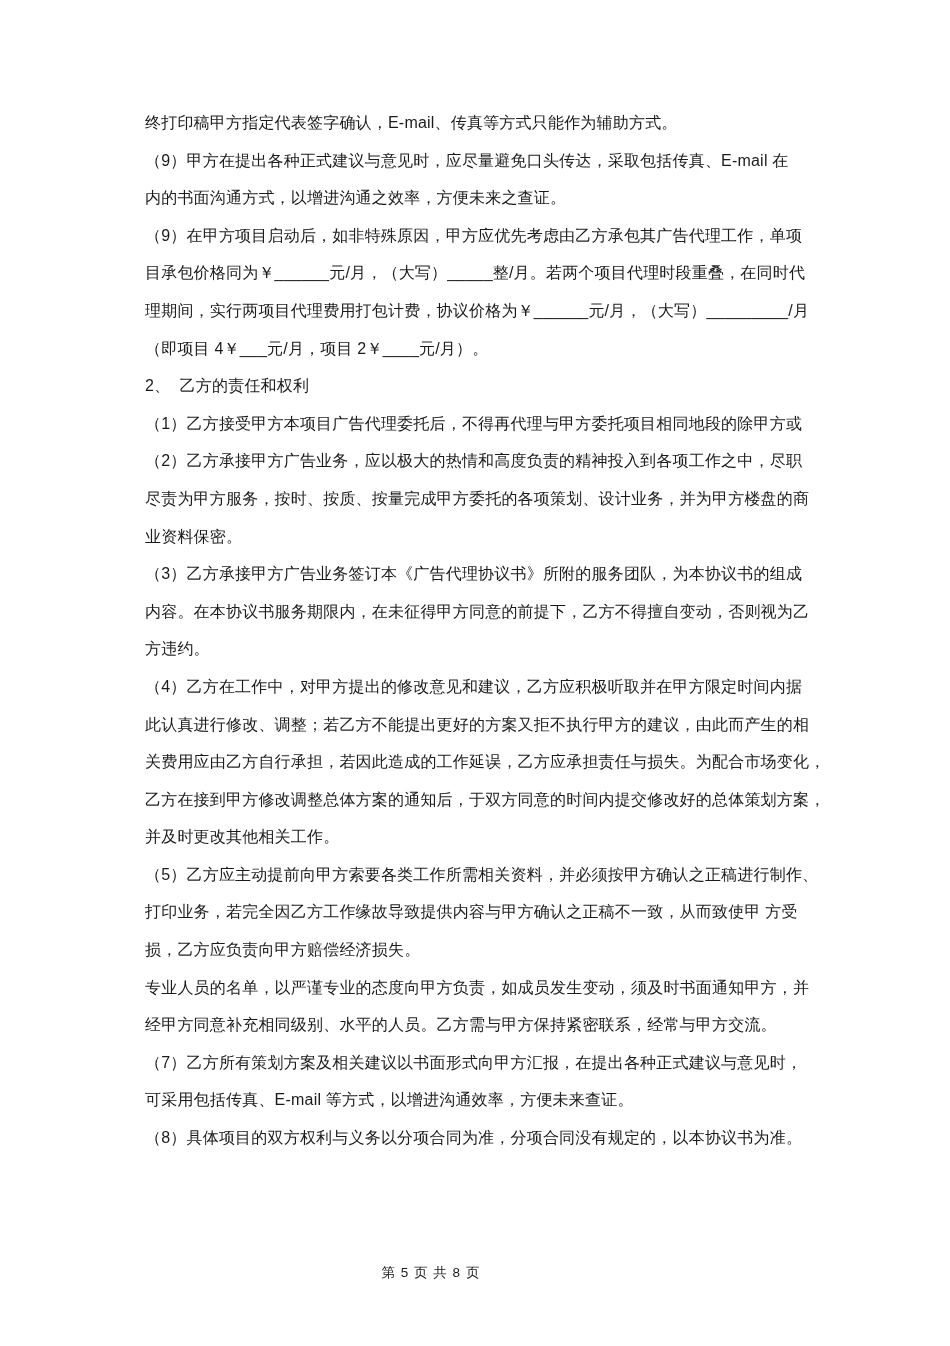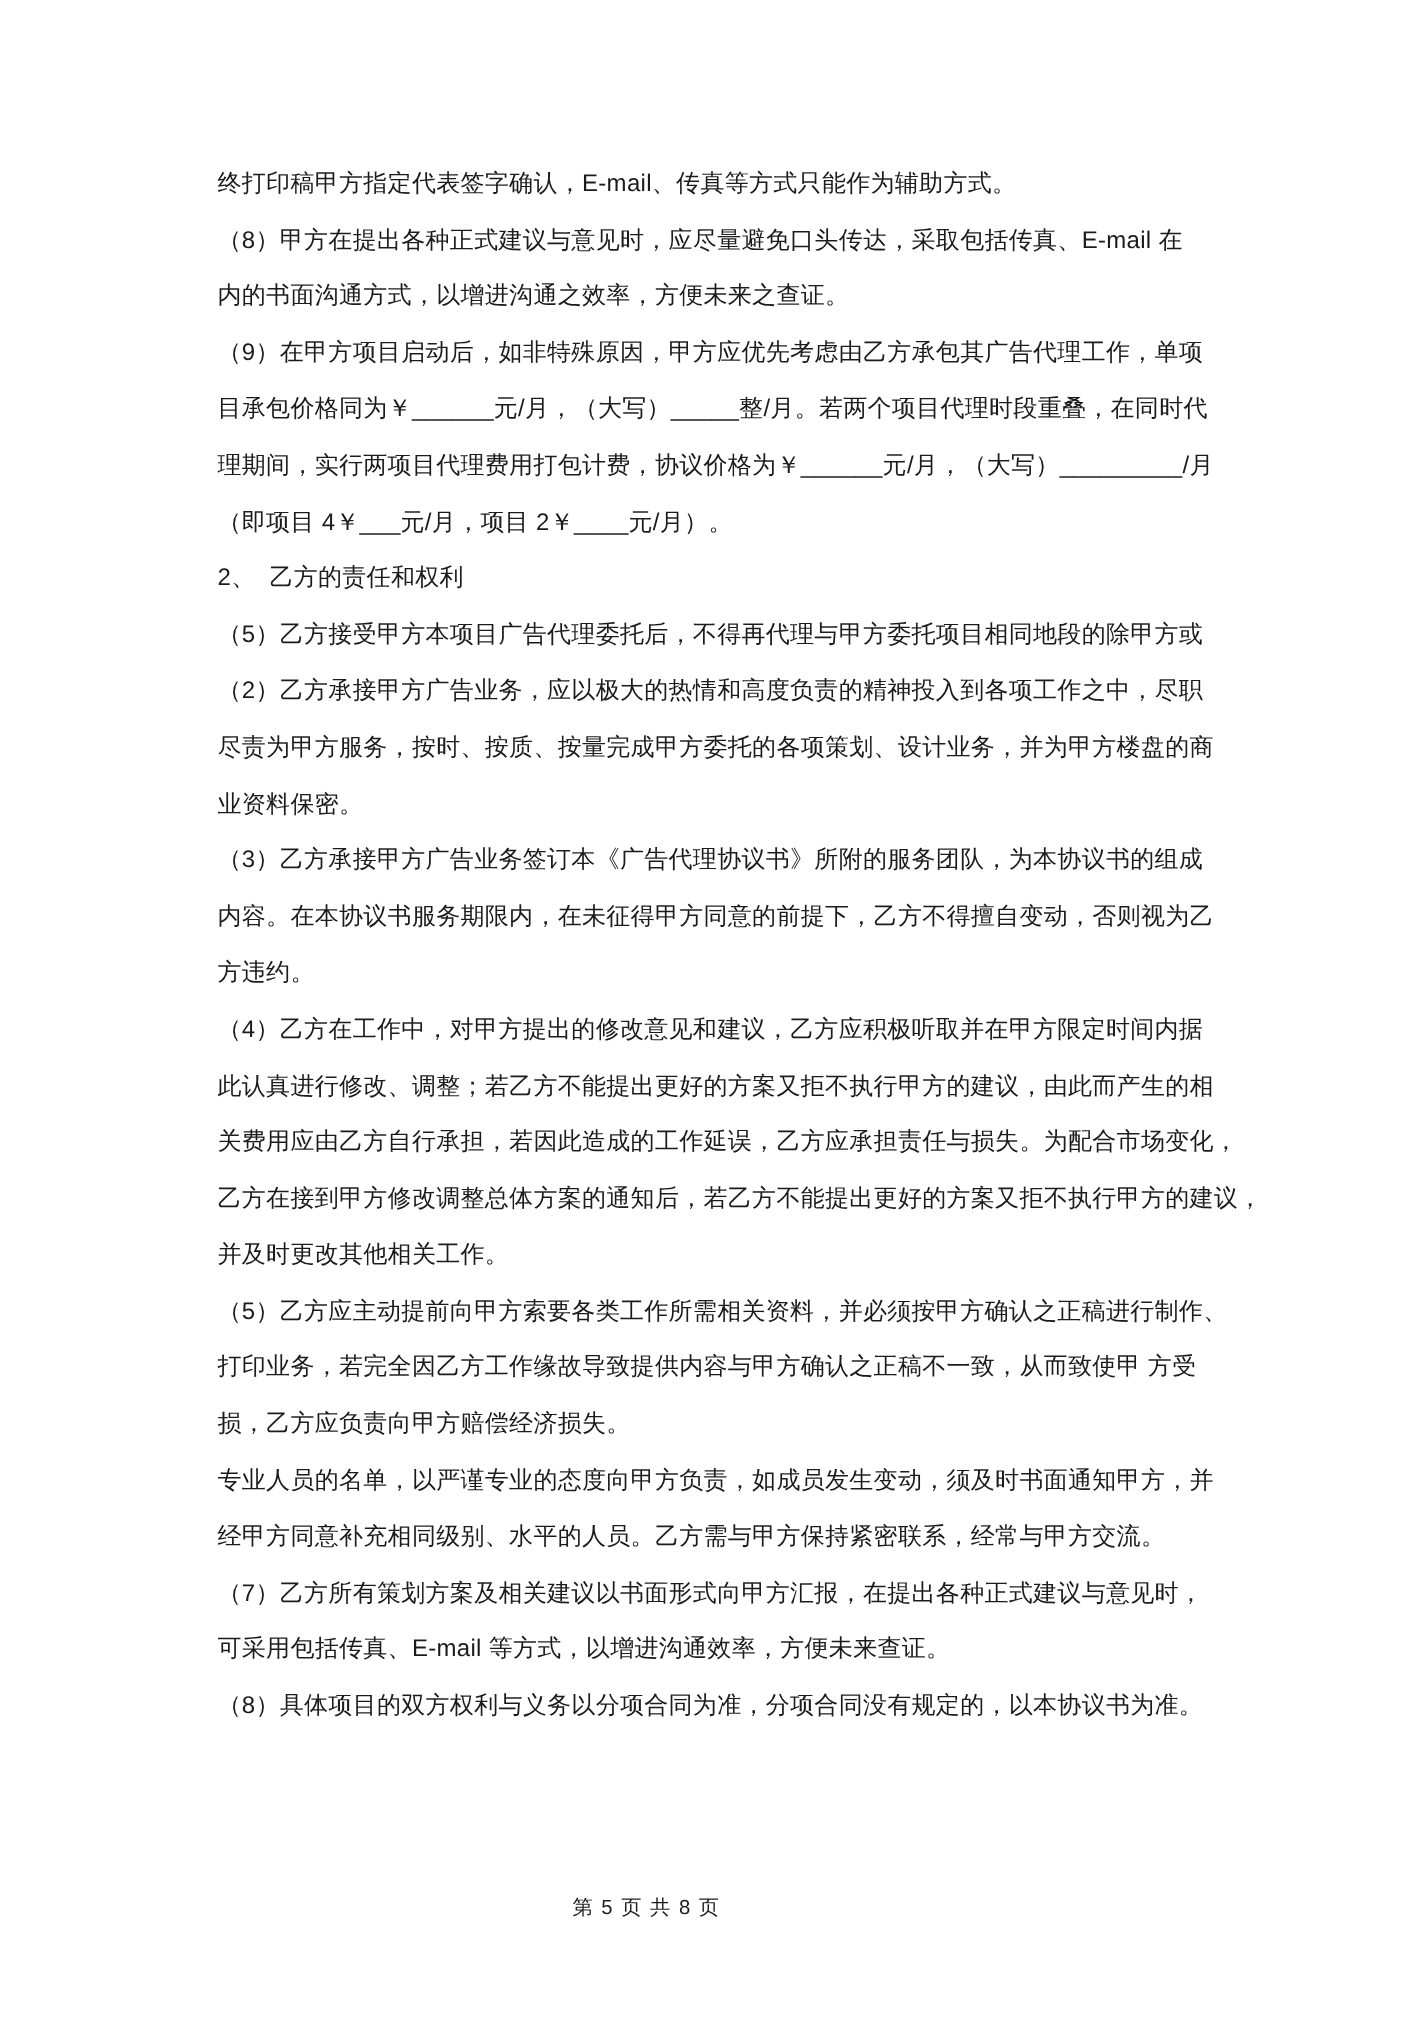--- a/index.html
+++ b/index.html
@@ -44,38 +44,38 @@
     letter-spacing: 1px;
     color: #1b1b1b;
   }
 </style>
 </head>
 <body>
 
 <div class="page">
   <div class="content">
     <div class="line">终打印稿甲方指定代表签字确认，E-mail、传真等方式只能作为辅助方式。</div>
-    <div class="line">（8）甲方在提出各种正式建议与意见时，应尽量避免口头传达，采取包括传真、E-mail 在</div>
+    <div class="line">（9）甲方在提出各种正式建议与意见时，应尽量避免口头传达，采取包括传真、E-mail 在</div>
     <div class="line">内的书面沟通方式，以增进沟通之效率，方便未来之查证。</div>
     <div class="line">（9）在甲方项目启动后，如非特殊原因，甲方应优先考虑由乙方承包其广告代理工作，单项</div>
     <div class="line">目承包价格同为￥______元/月，（大写）_____整/月。若两个项目代理时段重叠，在同时代</div>
     <div class="line">理期间，实行两项目代理费用打包计费，协议价格为￥______元/月，（大写）_________/月</div>
     <div class="line">（即项目 4￥___元/月，项目 2￥____元/月）。</div>
     <div class="line">2、  乙方的责任和权利</div>
-    <div class="line">（5）乙方接受甲方本项目广告代理委托后，不得再代理与甲方委托项目相同地段的除甲方或</div>
+    <div class="line">（1）乙方接受甲方本项目广告代理委托后，不得再代理与甲方委托项目相同地段的除甲方或</div>
     <div class="line">（2）乙方承接甲方广告业务，应以极大的热情和高度负责的精神投入到各项工作之中，尽职</div>
     <div class="line">尽责为甲方服务，按时、按质、按量完成甲方委托的各项策划、设计业务，并为甲方楼盘的商</div>
     <div class="line">业资料保密。</div>
     <div class="line">（3）乙方承接甲方广告业务签订本《广告代理协议书》所附的服务团队，为本协议书的组成</div>
     <div class="line">内容。在本协议书服务期限内，在未征得甲方同意的前提下，乙方不得擅自变动，否则视为乙</div>
     <div class="line">方违约。</div>
     <div class="line">（4）乙方在工作中，对甲方提出的修改意见和建议，乙方应积极听取并在甲方限定时间内据</div>
     <div class="line">此认真进行修改、调整；若乙方不能提出更好的方案又拒不执行甲方的建议，由此而产生的相</div>
     <div class="line">关费用应由乙方自行承担，若因此造成的工作延误，乙方应承担责任与损失。为配合市场变化，</div>
-    <div class="line">乙方在接到甲方修改调整总体方案的通知后，若乙方不能提出更好的方案又拒不执行甲方的建议，</div>
+    <div class="line">乙方在接到甲方修改调整总体方案的通知后，于双方同意的时间内提交修改好的总体策划方案，</div>
     <div class="line">并及时更改其他相关工作。</div>
     <div class="line">（5）乙方应主动提前向甲方索要各类工作所需相关资料，并必须按甲方确认之正稿进行制作、</div>
     <div class="line">打印业务，若完全因乙方工作缘故导致提供内容与甲方确认之正稿不一致，从而致使甲 方受</div>
     <div class="line">损，乙方应负责向甲方赔偿经济损失。</div>
     <div class="line">专业人员的名单，以严谨专业的态度向甲方负责，如成员发生变动，须及时书面通知甲方，并</div>
     <div class="line">经甲方同意补充相同级别、水平的人员。乙方需与甲方保持紧密联系，经常与甲方交流。</div>
     <div class="line">（7）乙方所有策划方案及相关建议以书面形式向甲方汇报，在提出各种正式建议与意见时，</div>
     <div class="line">可采用包括传真、E-mail 等方式，以增进沟通效率，方便未来查证。</div>
     <div class="line">（8）具体项目的双方权利与义务以分项合同为准，分项合同没有规定的，以本协议书为准。</div>
   </div>

